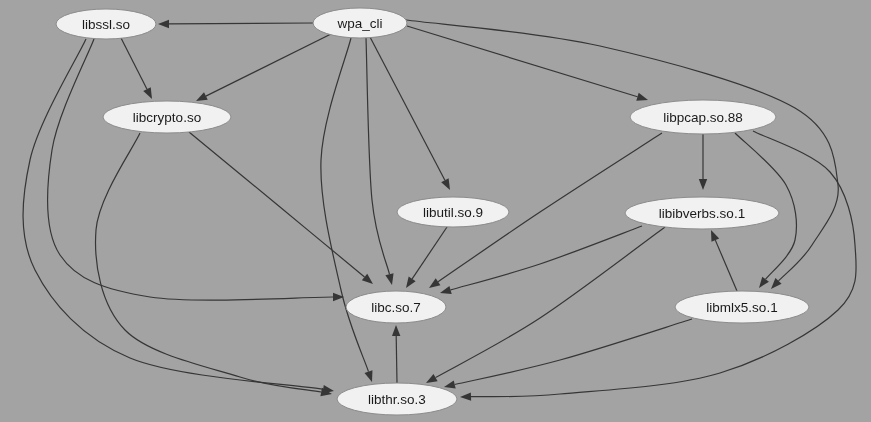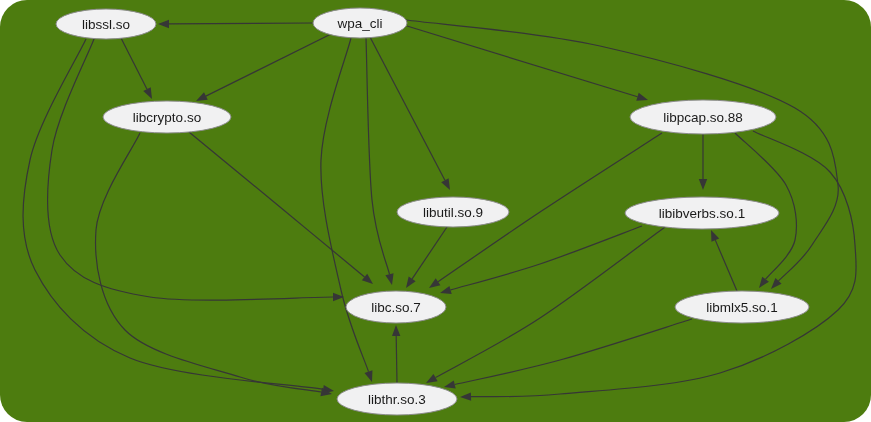--- a/index.html
+++ b/index.html
@@ -4,24 +4,23 @@
 <style>
   html, body {
     margin: 0;
     padding: 0;
     background: #ffffff;
   }
   .canvas {
     position: relative;
     width: 871px;
     height: 422px;
-    background: #4d7c0f;
+    background: #a3a3a3;
     overflow: hidden;
     font-family: "Liberation Sans", "DejaVu Sans", sans-serif;
-    border-radius: 27px;
   }
   svg {
     display: block;
     width: 871px;
     height: 422px;
   }
   svg text {
     font-family: "Liberation Sans", "DejaVu Sans", sans-serif;
     font-size: 13.5px;
   }

